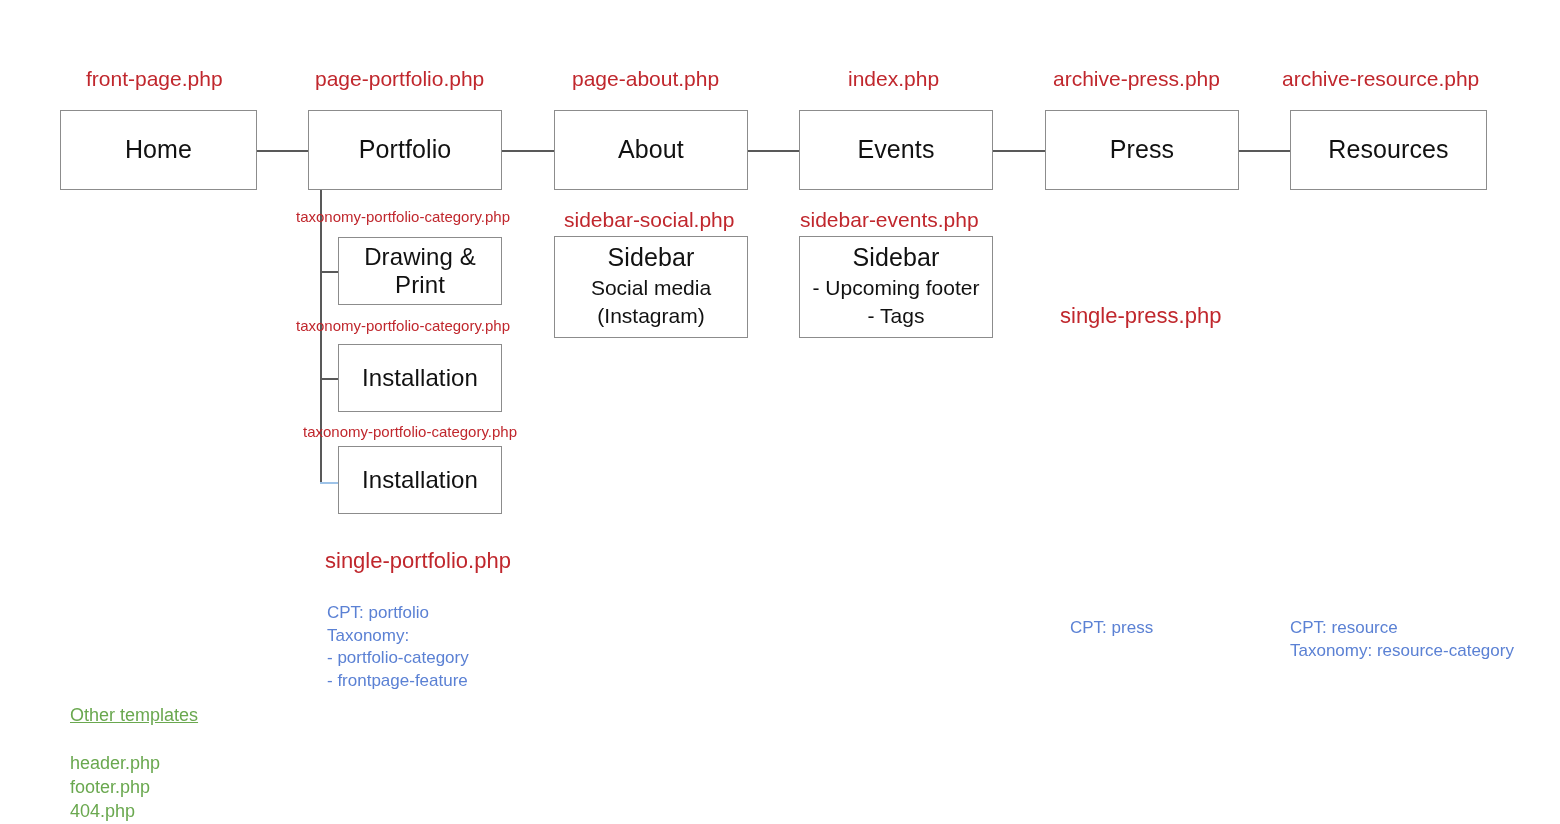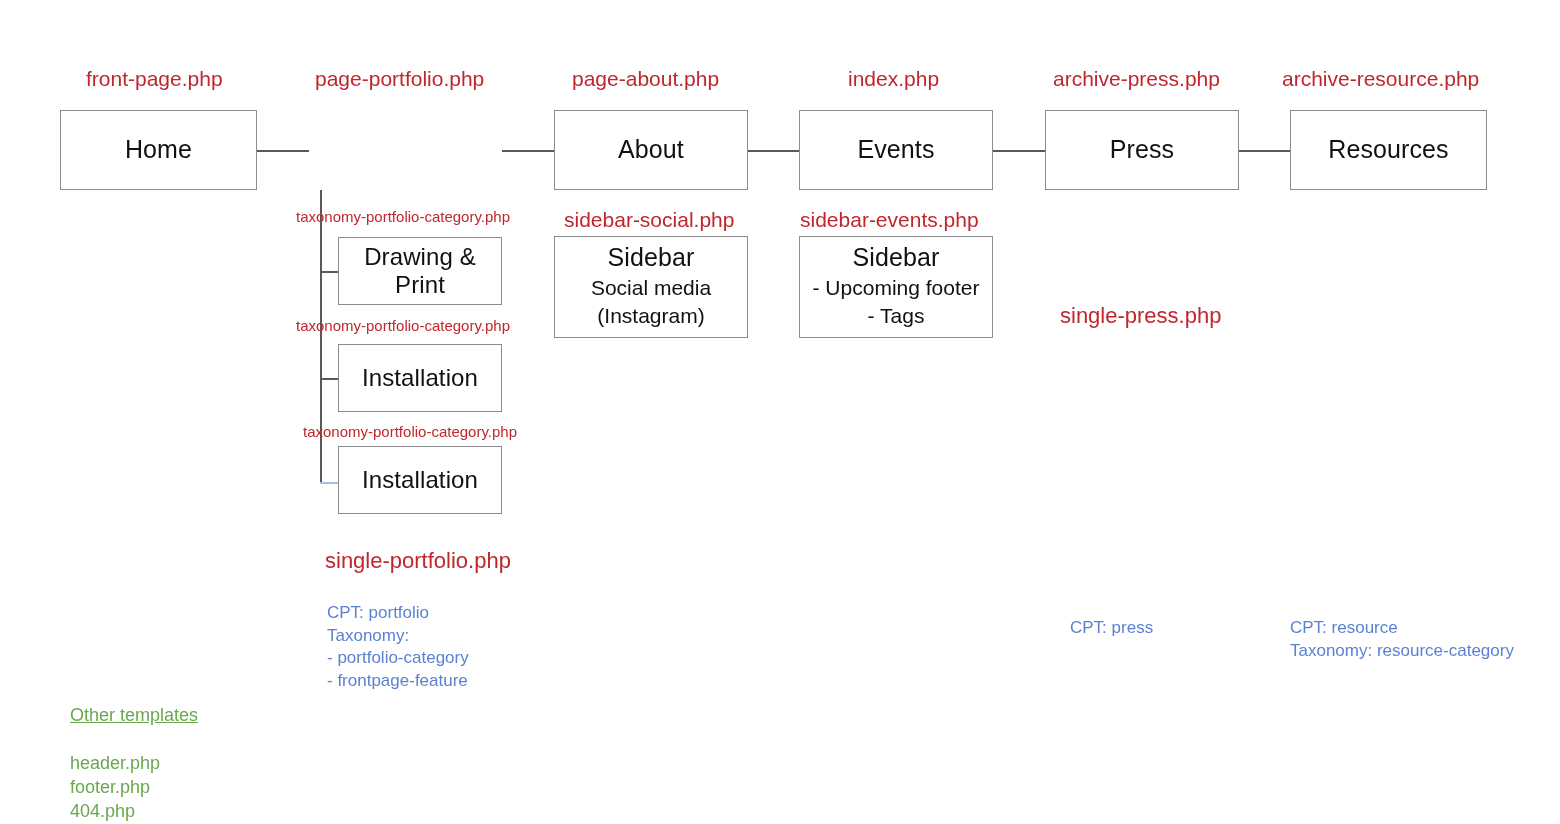--- a/index.html
+++ b/index.html
@@ -83,20 +83,23 @@
 
   <div class="line v" style="left:320px;top:190px;height:293px;"></div>
   <div class="line h" style="left:320px;top:271px;width:18px;"></div>
   <div class="line h" style="left:320px;top:378px;width:18px;"></div>
   <div class="line h blue" style="left:320px;top:482px;width:18px;"></div>
 
   <div class="node top" style="left:60px;top:110px;width:197px;height:80px;">
     <div class="title">Home</div>
   </div>
 
+  <div class="node top" style="left:308px;top:110px;width:194px;height:80px;">
+    <div class="title">Portfolio</div>
+  </div>
 
   <div class="node top" style="left:554px;top:110px;width:194px;height:80px;">
     <div class="title">About</div>
   </div>
 
   <div class="node top" style="left:799px;top:110px;width:194px;height:80px;">
     <div class="title">Events</div>
   </div>
 
   <div class="node top" style="left:1045px;top:110px;width:194px;height:80px;">

